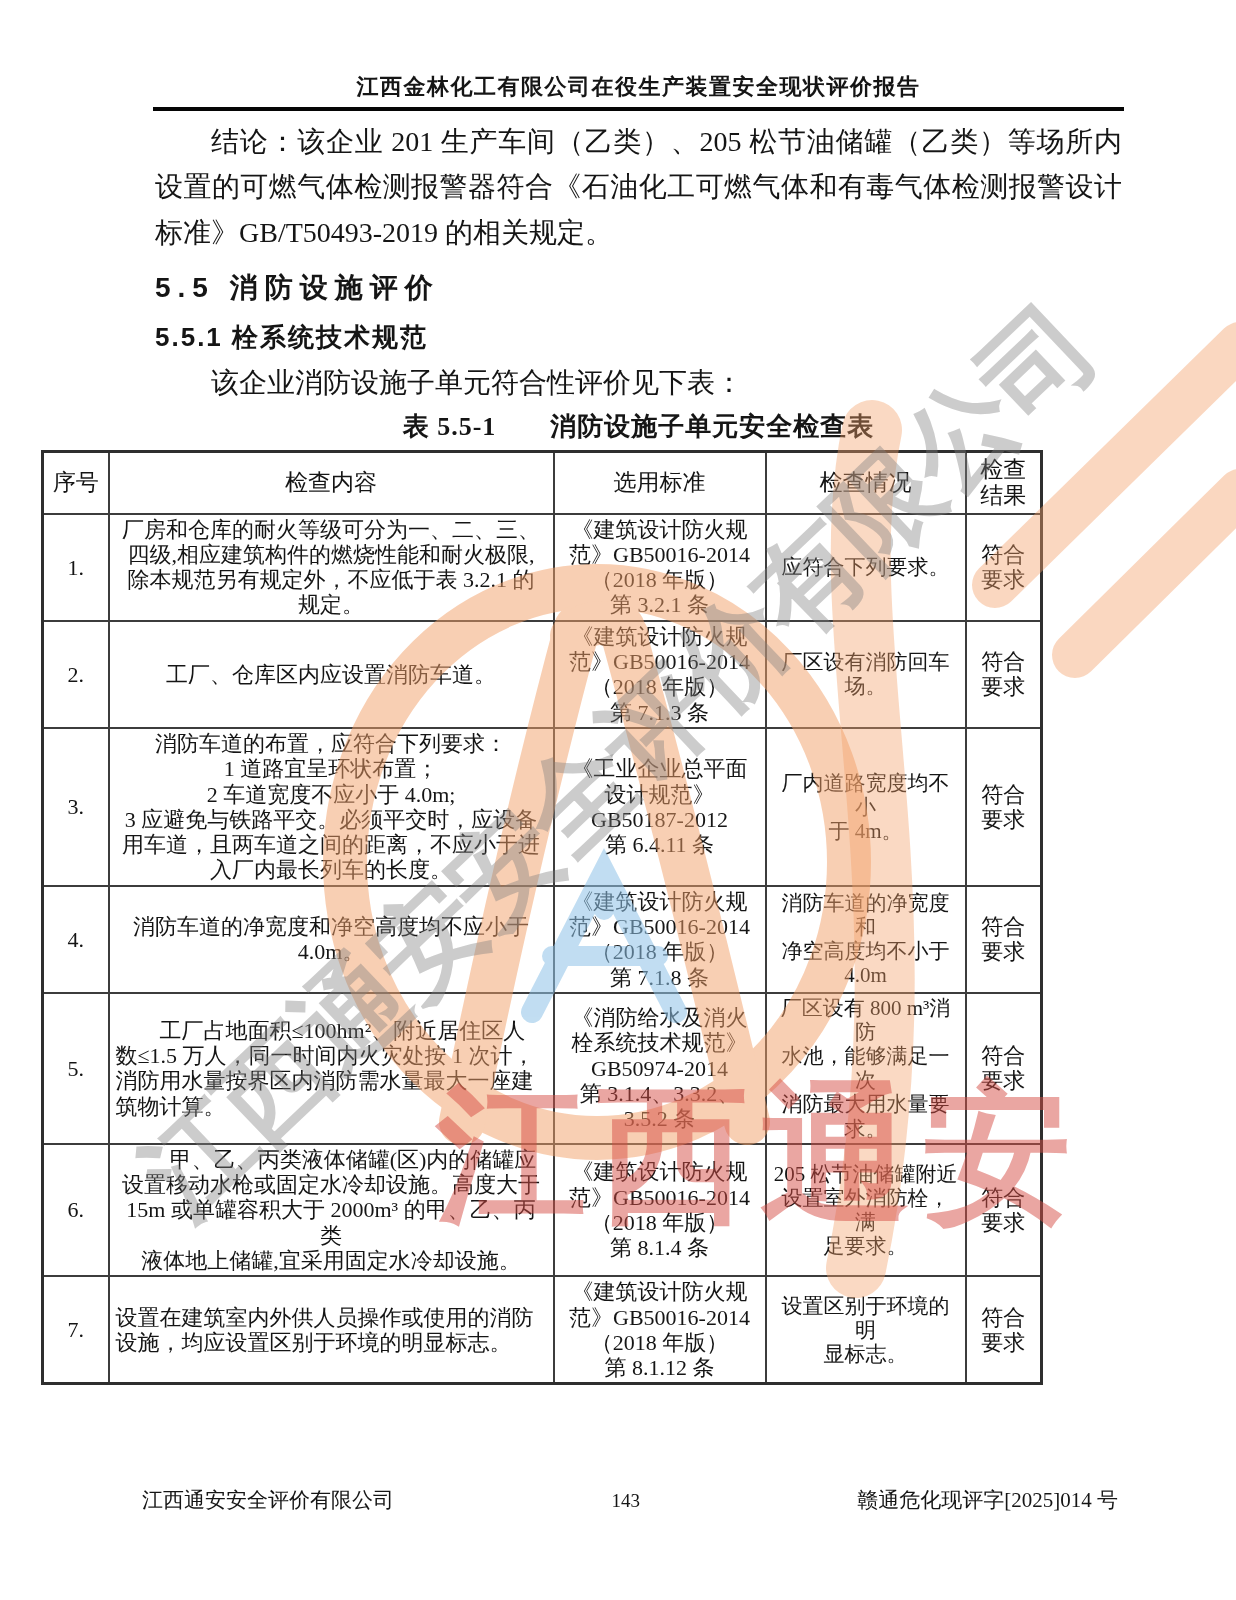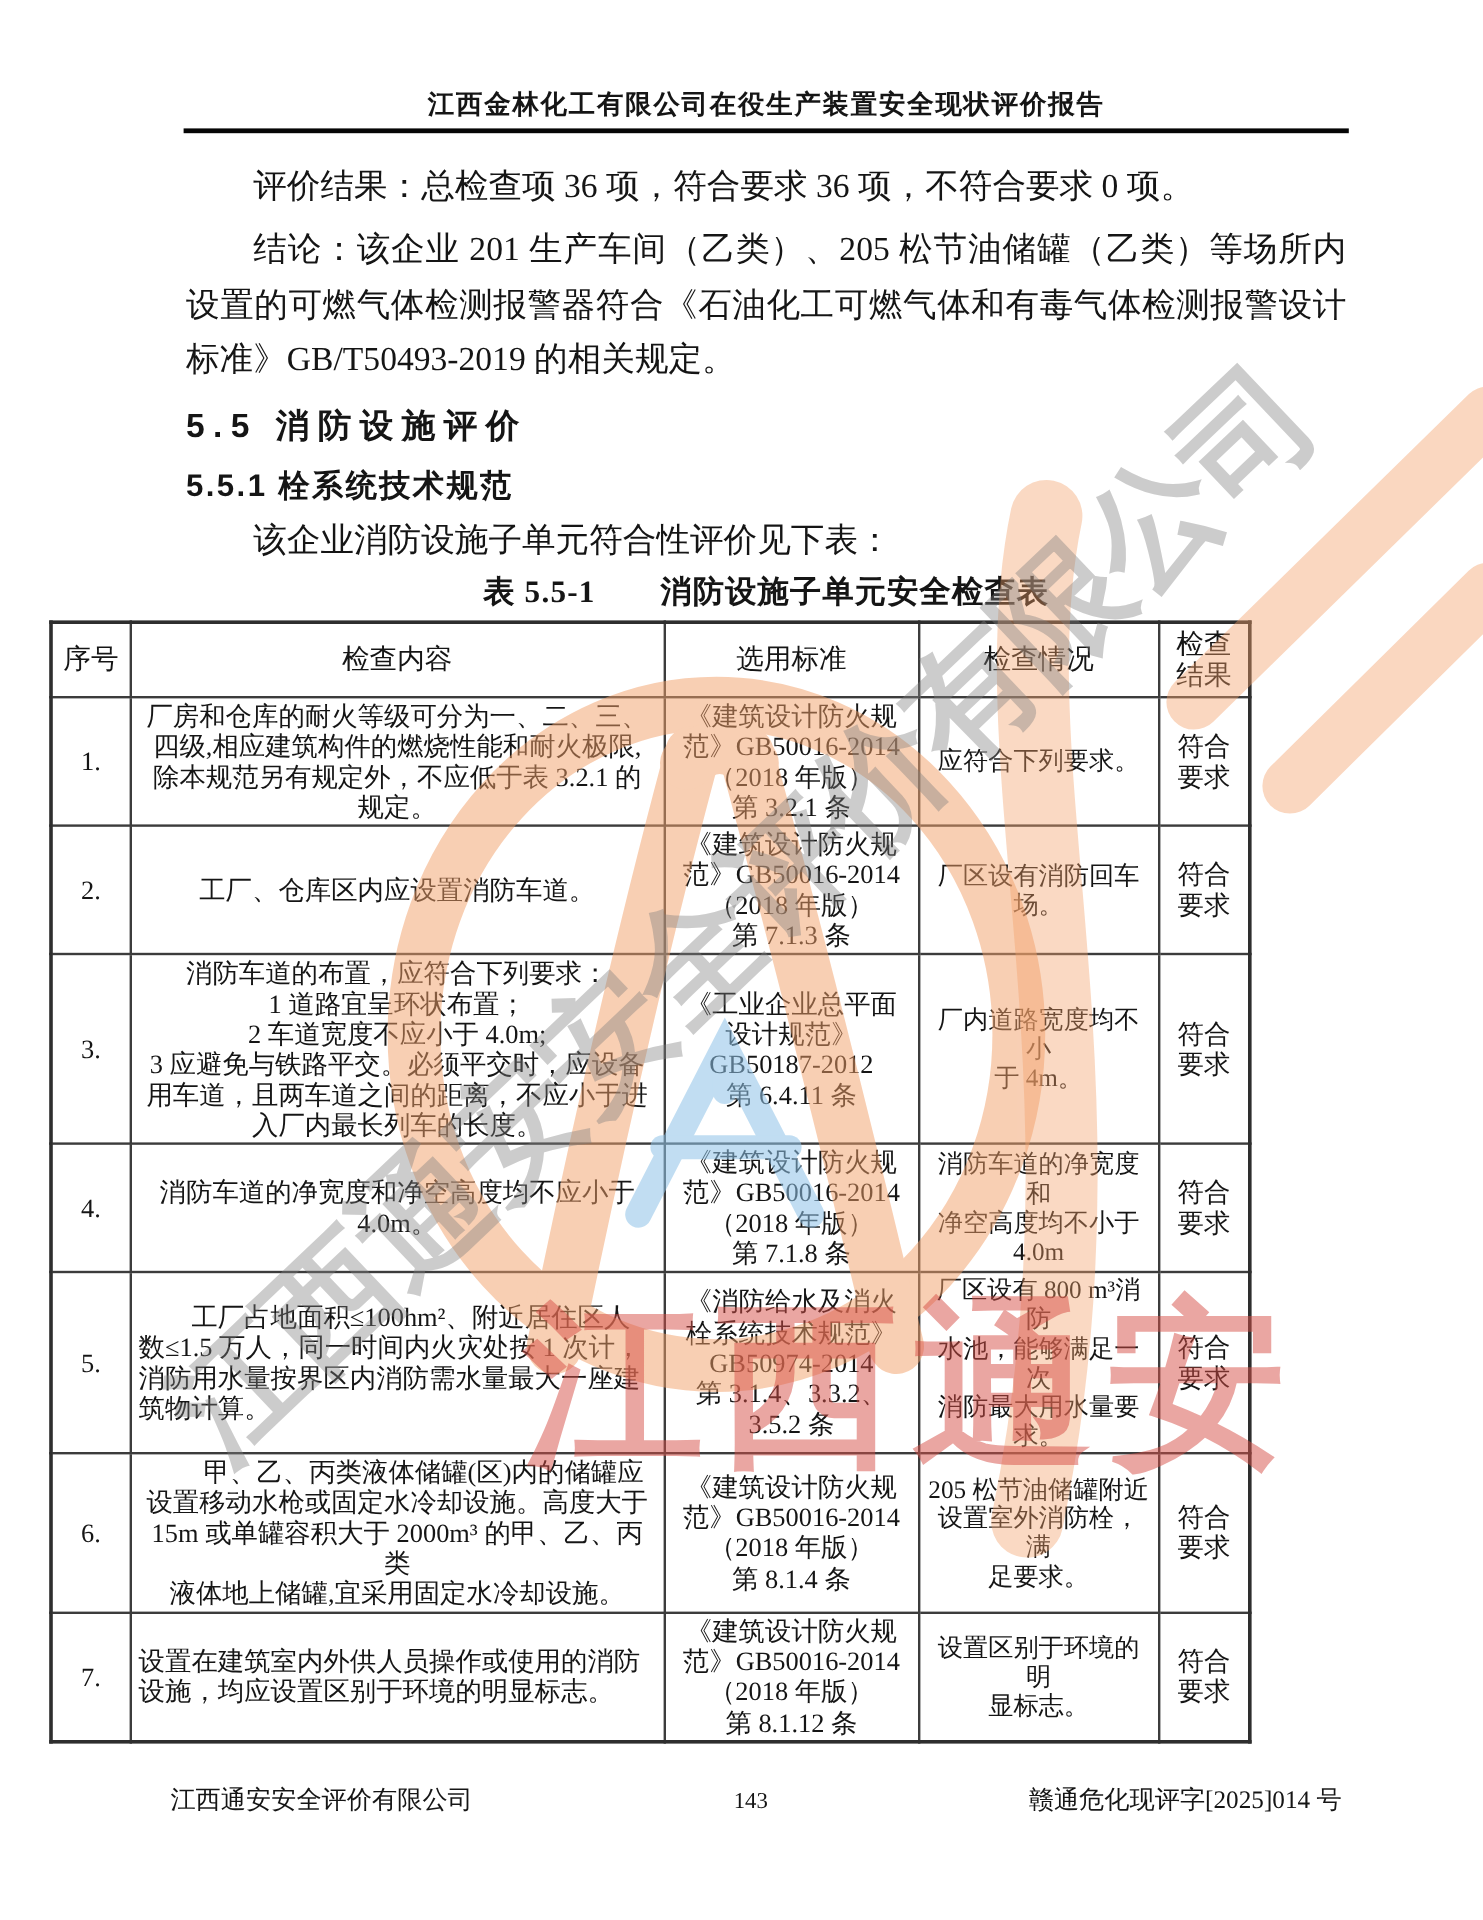--- a/index.html
+++ b/index.html
@@ -136,21 +136,20 @@
 </head>
 <body>
 
 <div class="page">
 
   <div class="doc-header">
     <div class="title">江西金林化工有限公司在役生产装置安全现状评价报告</div>
   </div>
 
   <div class="content">
-    <p class="para first">评价结果：总检查项 36 项，符合要求 36 项，不符合要求 0 项。</p>
     <p class="para">结论：该企业 201 生产车间（乙类）、205 松节油储罐（乙类）等场所内设置的可燃气体检测报警器符合《石油化工可燃气体和有毒气体检测报警设计标准》GB/T50493-2019 的相关规定。</p>
 
     <div class="h2">5.5 消防设施评价</div>
     <div class="h3">5.5.1 栓系统技术规范</div>
     <p class="intro">该企业消防设施子单元符合性评价见下表：</p>
     <div class="table-caption">表 5.5-1　　消防设施子单元安全检查表</div>
   </div>
 
   <table class="check-table">
     <colgroup>

